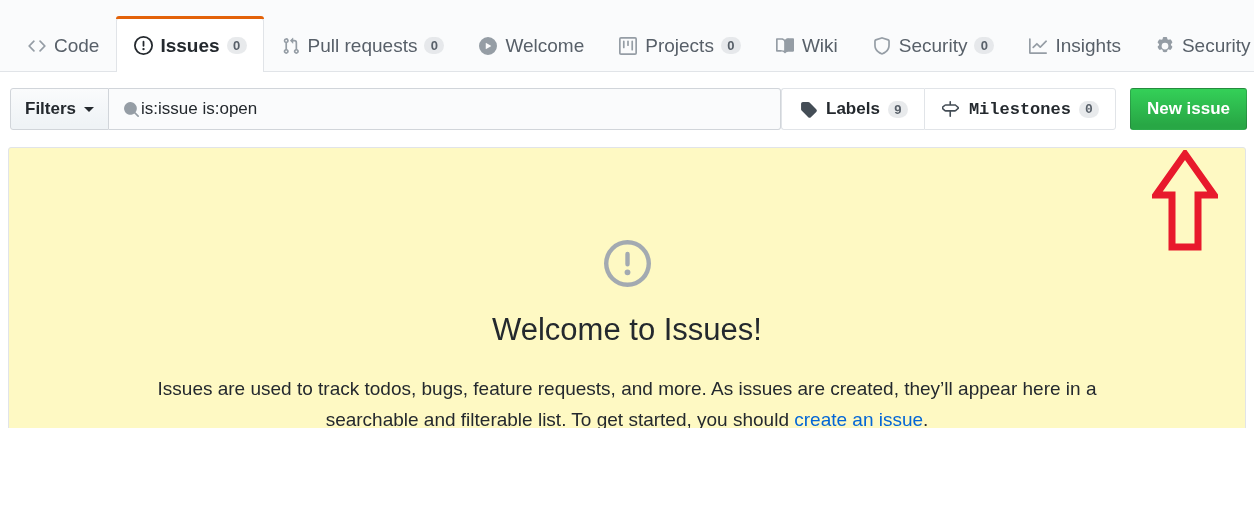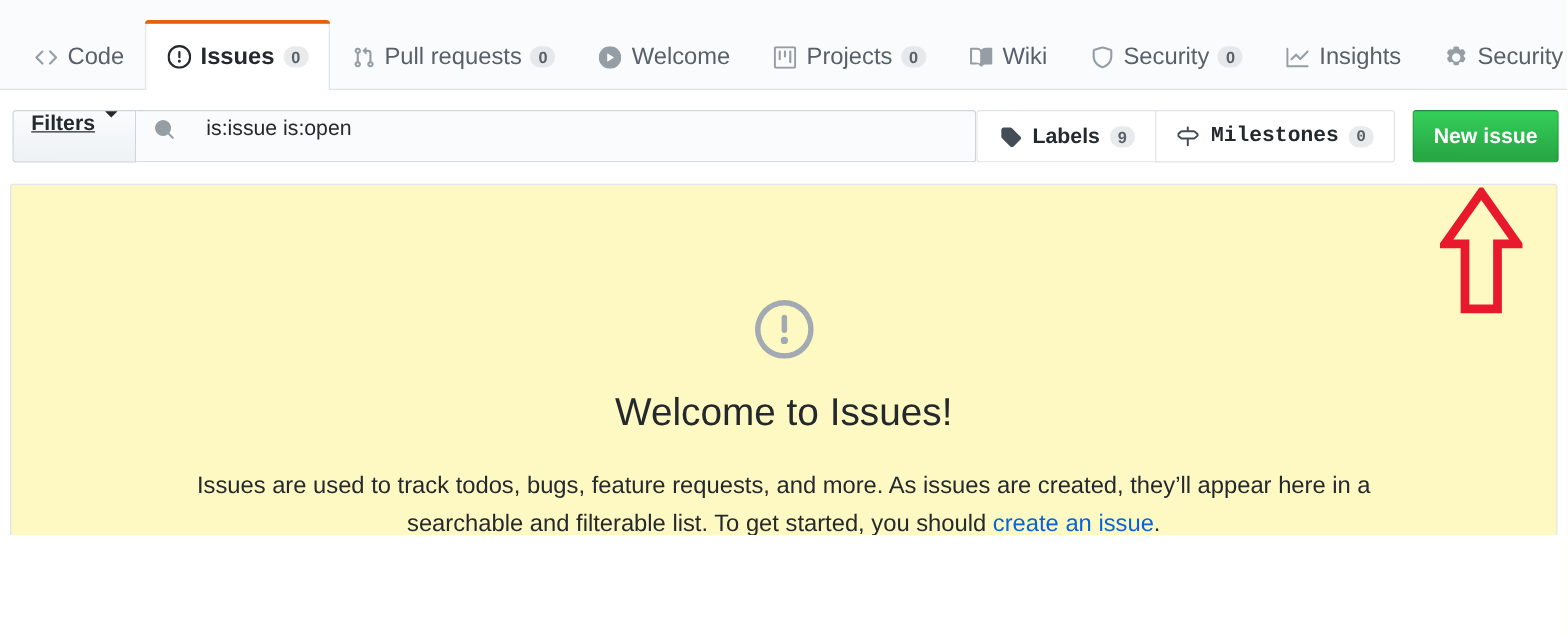--- a/index.html
+++ b/index.html
@@ -76,42 +76,41 @@
   .subnav {
     position: relative;
     padding: 16px 10px 0 10px;
     display: flex;
     align-items: flex-start;
     height: 75px;
     background: #fff;
   }
   .filter-group { display: flex; flex: none; }
   .btn-filters {
-    display: flex; gap: 6px;
+    display: flex; align-items: center; gap: 6px;
     height: 42px;
     padding: 0 14px;
     font-size: 17px;
     font-weight: 600;
     color: #24292e;
     background: linear-gradient(-180deg, #fafbfc, #eff3f6 90%);
     border: 1px solid #d1d5da;
     border-right: 1px solid #d1d5da;
     border-radius: 3px 0 0 3px;
     cursor: pointer;
-    text-decoration: underline;
   }
   .caret {
     width: 0; height: 0;
     border-left: 5px solid transparent;
     border-right: 5px solid transparent;
     border-top: 5px solid #24292e;
     margin-left: 2px;
   }
   .search-wrap {
-    display: flex; align-items: flex-end; gap: 24px;
+    display: flex; align-items: center; gap: 0;
     height: 42px;
     width: 672px;
     padding: 16px 12px;
     background: #fafbfc;
     border: 1px solid #d1d5da;
     border-left: none;
     border-radius: 0 3px 3px 0;
     cursor: text;
   }
   .search-input {

